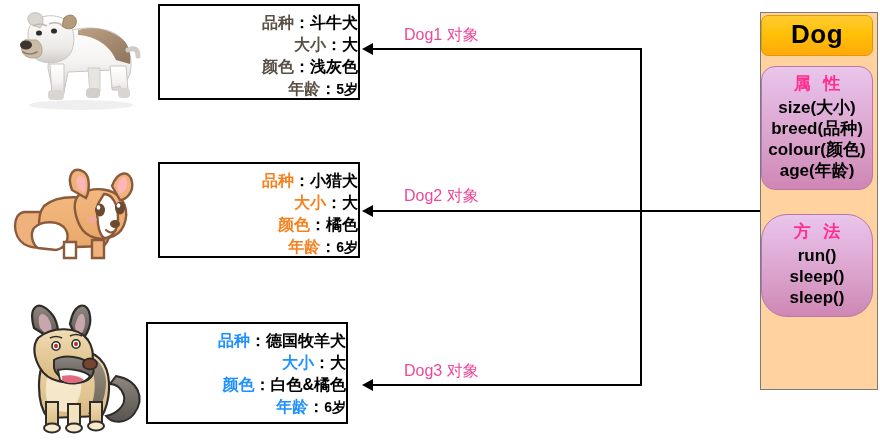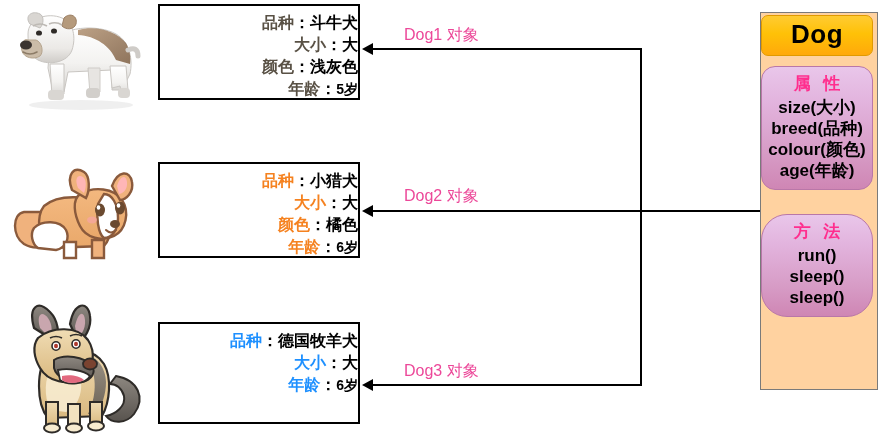--- a/index.html
+++ b/index.html
@@ -285,26 +285,29 @@
       <span class="attr-key" style="color:#f58220;">大小</span><span class="attr-sep">：</span><span class="attr-val">大</span>
     </div>
     <div class="attr-line">
       <span class="attr-key" style="color:#f58220;">颜色</span><span class="attr-sep">：</span><span class="attr-val">橘色</span>
     </div>
     <div class="attr-line">
       <span class="attr-key" style="color:#f58220;">年龄</span><span class="attr-sep">：</span><span class="attr-val attr-val-small">6岁</span>
     </div>
   </div>
 
-  <div class="obj-box" style="left:158px; top:322px; width:202px; height:102px;">
+  <div class="obj-box" style="left:146px; top:322px; width:202px; height:102px;">
     <div class="attr-line">
       <span class="attr-key" style="color:#1e90ff;">品种</span><span class="attr-sep">：</span><span class="attr-val">德国牧羊犬</span>
     </div>
     <div class="attr-line">
       <span class="attr-key" style="color:#1e90ff;">大小</span><span class="attr-sep">：</span><span class="attr-val">大</span>
+    </div>
+    <div class="attr-line">
+      <span class="attr-key" style="color:#1e90ff;">颜色</span><span class="attr-sep">：</span><span class="attr-val">白色&amp;橘色</span>
     </div>
     <div class="attr-line">
       <span class="attr-key" style="color:#1e90ff;">年龄</span><span class="attr-sep">：</span><span class="attr-val attr-val-small">6岁</span>
     </div>
   </div>
 
   <div class="v-line" style="left:640px; top:48px; height:336px;"></div>
 
   <div class="h-line" style="left:372px; top:48px; width:270px;"></div>
   <div class="arrow-head" style="left:362px; top:43px;"></div>

